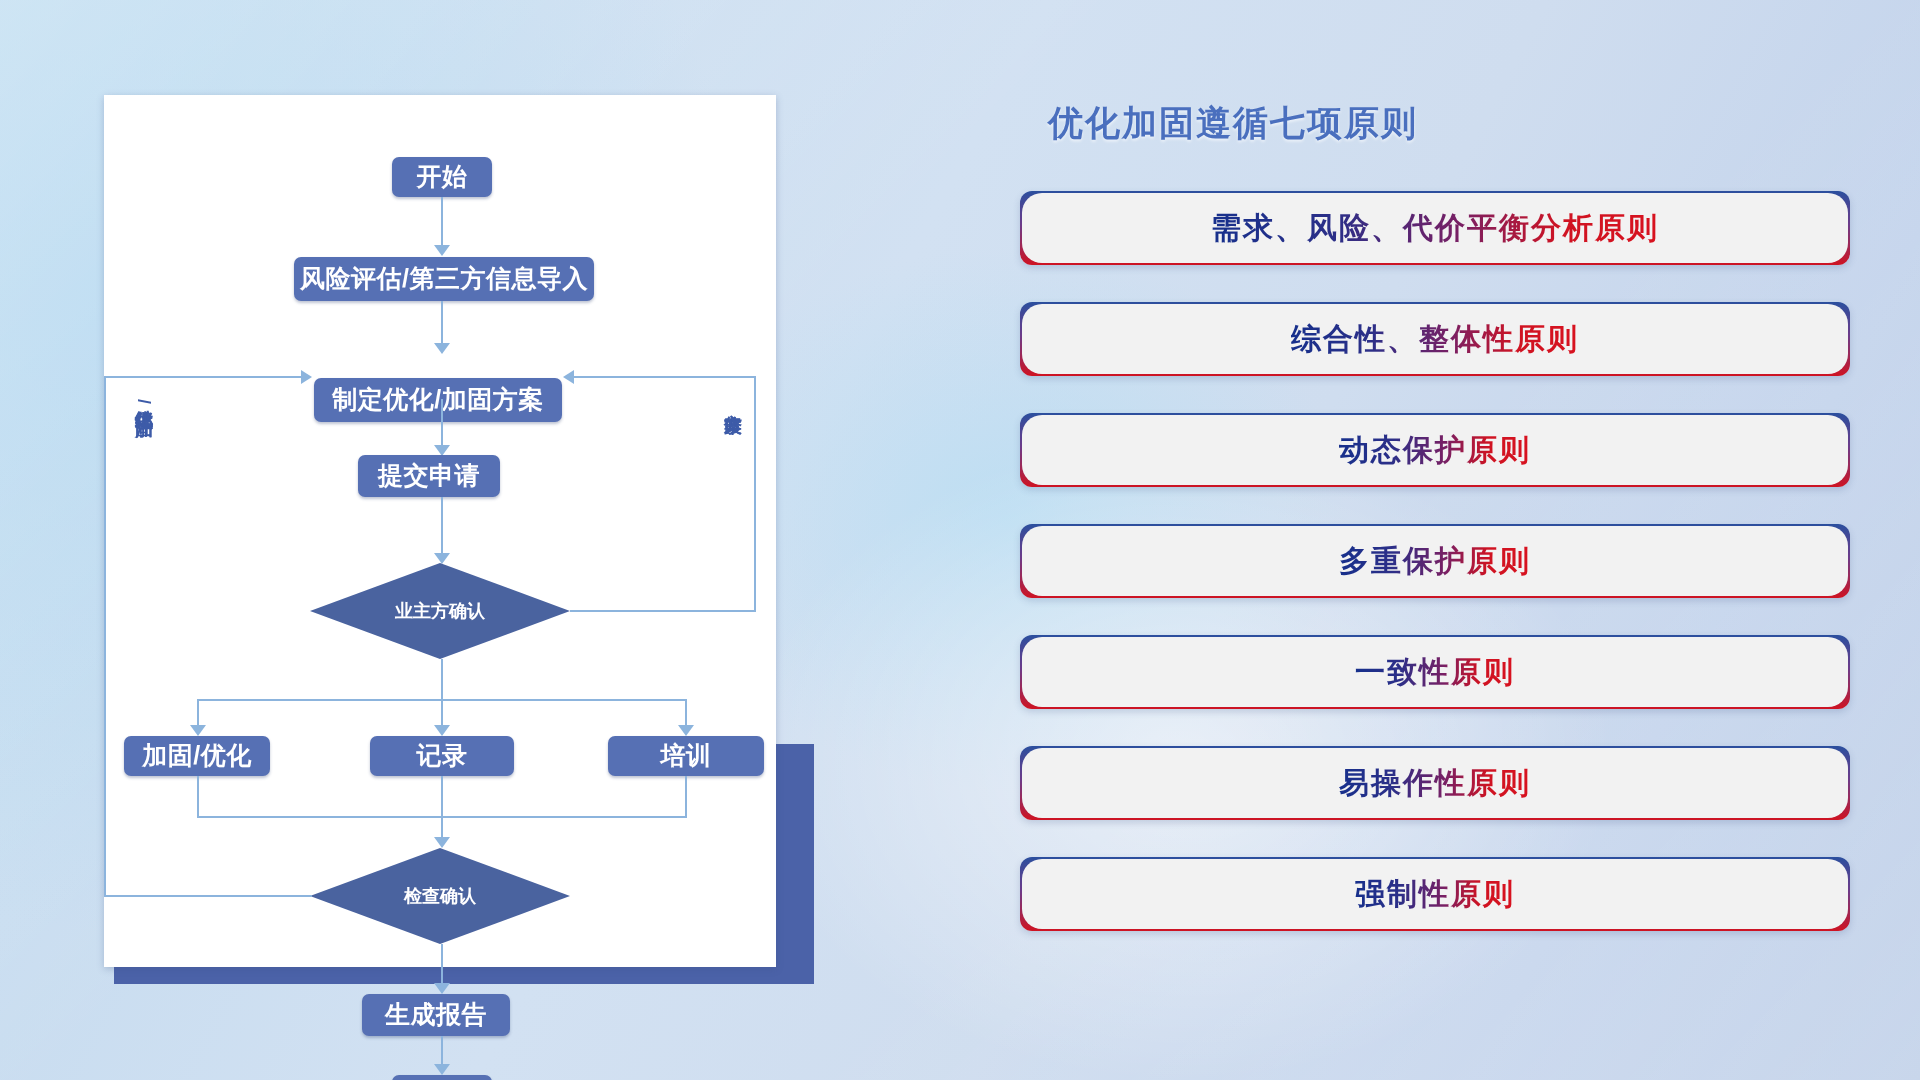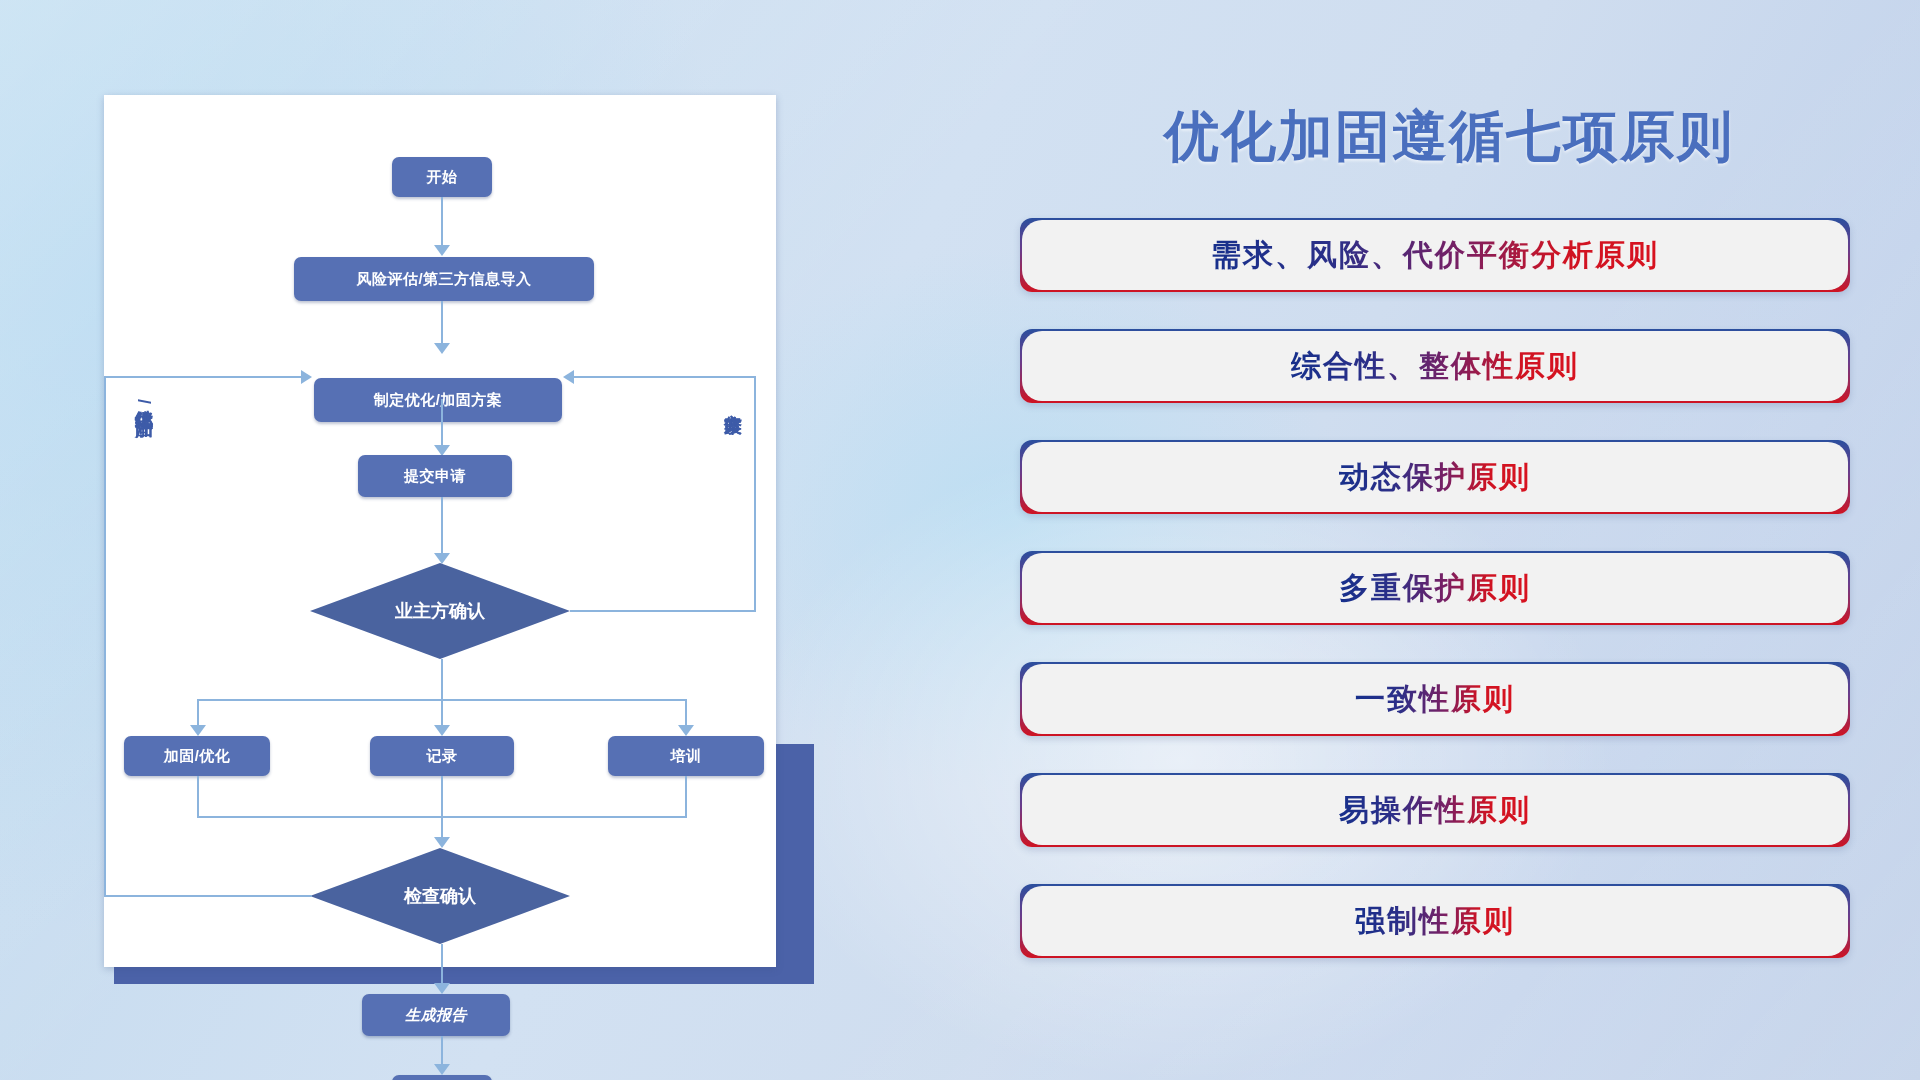--- a/index.html
+++ b/index.html
@@ -60,21 +60,21 @@
     background: #5670b4;
     border-radius: 7px;
     color: #ffffff;
     font-weight: bold;
     display: flex;
     align-items: center;
     justify-content: center;
     text-align: center;
     letter-spacing: 0.5px;
     box-shadow: 0 2px 3px rgba(40,60,110,0.30);
-    font-size: 15px;
+    font-size: 25px;
     line-height: 1.1;
     white-space: nowrap;
   }
 
   .diamond {
     position: absolute;
     background: #4a639f;
     clip-path: polygon(50% 0%, 100% 50%, 50% 100%, 0% 50%);
     color: #ffffff;
     font-weight: bold;
@@ -124,25 +124,24 @@
   .vtext.slash { text-orientation: mixed; }
 
   
   #right-panel {
     position: absolute;
     left: 1020px; top: 100px;
     width: 830px; height: 920px;
   }
 
   #panel-title {
-    font-size: 55px;
+    font-size: 35px;
     font-weight: bold;
     color: #4a6fbe;
     letter-spacing: 2px;
-    text-align: center;
     padding-left: 28px;
     text-shadow: 0 2px 3px rgba(255,255,255,0.6);
   }
 
   #cards { margin-top: 44px; }
 
   .pcard {
     position: relative;
     height: 74px;
     margin-bottom: 37px;
@@ -190,21 +189,21 @@
     <div class="node" style="left:190px; top:162px; width:300px; height:44px;">风险评估/第三方信息导入</div>
 
     <div class="v-line" style="left:337px; top:206px; height:48px;"></div>
     <div class="arrow-down" style="left:330px; top:248px;"></div>
 
     <div class="node" style="left:210px; top:260px; width:248px; height:44px;margin-top:23px;">制定优化/加固方案</div>
 
     <div class="v-line" style="left:337px; top:304px; height:52px;"></div>
     <div class="arrow-down" style="left:330px; top:350px;"></div>
 
-    <div class="node" style="left:254px; top:360px; width:154px; height:42px;">提交申请</div>
+    <div class="node" style="left:254px; top:360px; width:142px; height:42px;">提交申请</div>
 
     <div class="v-line" style="left:337px; top:402px; height:62px;"></div>
     <div class="arrow-down" style="left:330px; top:458px;"></div>
 
     <div class="diamond" style="left:206px; top:468px; width:260px; height:96px;">业主方确认</div>
 
     <div class="h-line" style="left:466px; top:515px; width:186px;"></div>
     <div class="v-line" style="left:650px; top:282px; height:234px;"></div>
     <div class="h-line" style="left:470px; top:281px; width:182px;"></div>
     <div class="arrow-left" style="left:459px; top:275px;"></div>
@@ -236,21 +235,21 @@
 
     <div class="h-line" style="left:0px; top:800px; width:208px;"></div>
     <div class="v-line" style="left:0px; top:282px; height:520px;"></div>
     <div class="h-line" style="left:0px; top:281px; width:198px;"></div>
     <div class="arrow-right" style="left:197px; top:275px;"></div>
     <div class="vtext slash" style="left:30px; top:300px;">继续优化/加固</div>
 
     <div class="v-line" style="left:337px; top:849px; height:44px;"></div>
     <div class="arrow-down" style="left:330px; top:888px;"></div>
 
-    <div class="node" style="left:258px; top:899px; width:148px; height:42px;font-style:italic;">生成报告</div>
+    <div class="node" style="left:258px; top:899px; width:148px; height:42px;">生成报告</div>
 
     <div class="v-line" style="left:337px; top:941px; height:34px;"></div>
     <div class="arrow-down" style="left:330px; top:969px;"></div>
 
     <div class="node" style="left:288px; top:980px; width:100px; height:40px;">结束</div>
 
   </div>
 
   <div id="right-panel">
 

